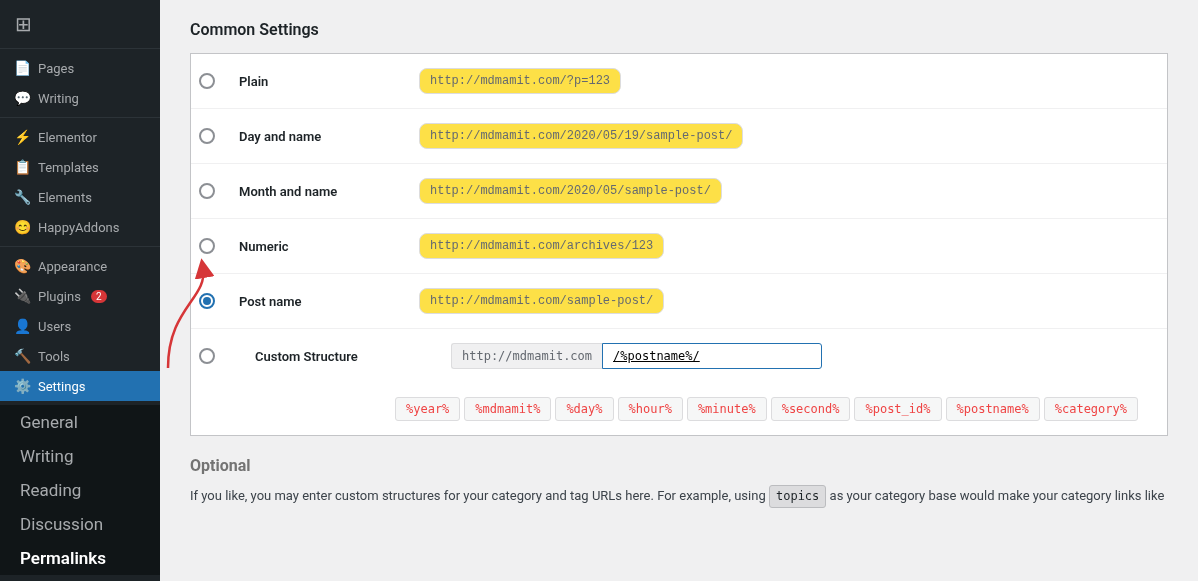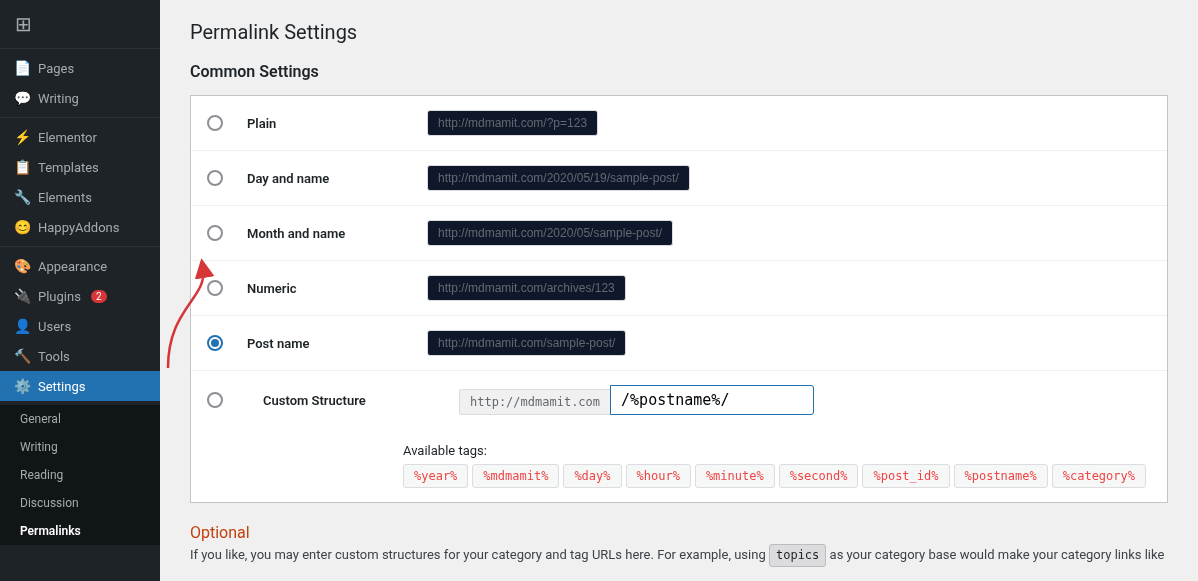--- a/index.html
+++ b/index.html
@@ -37,21 +37,21 @@
     .sidebar-item .badge {
       background: #d63638;
       color: #fff;
       border-radius: 10px;
       font-size: 10px;
       padding: 1px 5px;
       margin-left: 2px;
     }
     .sidebar-divider { border-top: 1px solid #2c3338; margin: 4px 0; }
     .sidebar-submenu { background: #101517; }
-    .sidebar-submenu .sidebar-item { padding-left: 20px; font-size: 12px; }
+    .sidebar-submenu .sidebar-item { padding-left: 20px; font-size: 17px; }
     .sidebar-submenu .sidebar-item.active-sub { color: #fff; font-weight: 600; }
 
     
     #main {
       flex: 1;
       overflow-y: auto;
       height: 581px;
       background: #f0f0f1;
       padding: 20px 30px;
     }
@@ -64,56 +64,57 @@
     .section-title {
       font-size: 16px;
       font-weight: 600;
       color: #1d2327;
       margin-bottom: 14px;
     }
     .settings-row {
       display: flex;
       align-items: center;
       border-bottom: 1px solid #f0f0f1;
-      padding: 14px 16px;
+      padding: 14px 8px;
       gap: 20px;
     }
     .settings-row:last-child { border-bottom: none; }
     .radio-cell { width: 20px; flex-shrink: 0; }
     .label-cell { width: 160px; flex-shrink: 0; font-weight: 600; color: #1d2327; font-size: 13px; }
     .url-cell { flex: 1; }
     .url-display {
-      background: #0f172a;
+      background: #fde047;
       border: 1px solid #dcdcde;
-      border-radius: 3px;
+      border-radius: 8px;
       padding: 5px 10px;
       font-size: 12px;
       color: #646970;
-      font-family: Liberation Sans, sans-serif;
+      font-family: Liberation Mono, monospace;
       display: inline-block;
     }
     .url-input-group { display: flex; align-items: flex-end; gap: 0; }
     .url-prefix {
       background: #f0f0f1;
       border: 1px solid #dcdcde;
       border-right: none;
       border-radius: 3px 0 0 3px;
       padding: 5px 10px;
       font-size: 12px;
       color: #646970;
       font-family: monospace;
     }
     .url-input {
       border: 1px solid #2271b1;
       border-radius: 0 3px 3px 0;
       padding: 5px 10px;
-      font-size: 15px;
+      font-size: 12px;
       font-family: monospace;
-      width: 204px;
+      width: 220px;
       outline: none;
+      text-decoration: underline;
     }
     .radio-btn {
       width: 16px;
       height: 16px;
       border-radius: 50%;
       border: 2px solid #8c8f94;
       background: #fff;
       cursor: pointer;
       display: flex;
       align-items: center;
@@ -140,21 +141,21 @@
       border: 1px solid #dcdcde;
       border-radius: 3px;
       padding: 4px 10px;
       font-size: 12px;
       font-family: monospace;
       color: #ef4444;
       cursor: pointer;
     }
 
     .optional-section { margin-top: 20px; }
-    .optional-title { font-size: 16px; font-weight: 400; color: #c2410c; margin-bottom: 2px; }
+    .optional-title { font-size: 16px; font-weight: 700; color: #737373; margin-bottom: 10px; }
     .optional-desc { font-size: 13px; color: #3c434a; line-height: 1.6; }
     .topics-tag {
       display: inline-block;
       background: #dcdcde;
       border: 1px solid #bbbcbf;
       border-radius: 3px;
       padding: 1px 6px;
       font-size: 12px;
       color: #1d2327;
       font-family: monospace;
@@ -250,21 +251,20 @@
   <defs>
     <marker id="arrowhead" markerWidth="8" markerHeight="8" refX="4" refY="4" orient="auto">
       <polygon points="0 0, 8 4, 0 8" fill="#d63638"></polygon>
     </marker>
   </defs>
 
   <path d="M 20 110 C 20 50, 60 40, 55 10" stroke="#d63638" stroke-width="2.5" fill="none" marker-end="url(#arrowhead)"></path>
 </svg>
 
 <div id="main">
-  <h1 class="page-title">Permalink Settings</h1>
 
   <h2 class="section-title">Common Settings</h2>
 
   <div style="background:#fff; border:1px solid #c3c4c7; border-radius:0;">
 
     <div class="settings-row">
       <div class="radio-cell">
         <div class="radio-btn"></div>
       </div>
       <div class="label-cell">Plain</div>
@@ -320,21 +320,20 @@
         </div>
         <div class="label-cell">Custom Structure</div>
         <div class="url-cell">
           <div class="url-input-group">
             <span class="url-prefix">http://mdmamit.com</span>
             <input type="text" class="url-input" value="/%postname%/" style="">
           </div>
         </div>
       </div>
       <div class="available-tags">
-        <div class="available-tags-label">Available tags:</div>
         <div class="tags-list" id="tags-list-container">
             <button class="tag-btn">%year%</button>
             <button class="tag-btn">%mdmamit%</button>
             <button class="tag-btn">%day%</button>
             <button class="tag-btn">%hour%</button>
             <button class="tag-btn">%minute%</button>
             <button class="tag-btn">%second%</button>
             <button class="tag-btn">%post_id%</button>
             <button class="tag-btn">%postname%</button>
             <button class="tag-btn">%category%</button>

